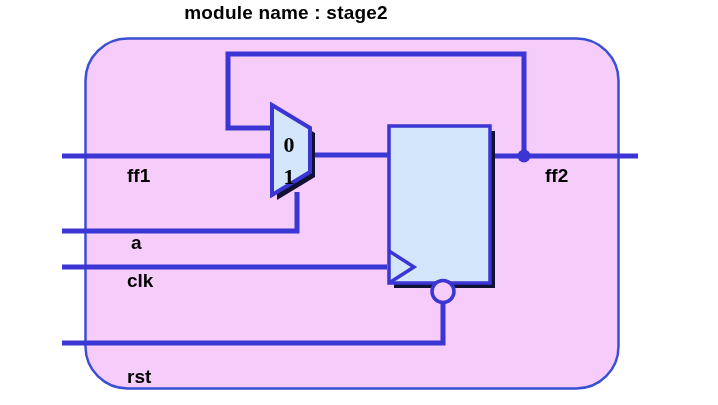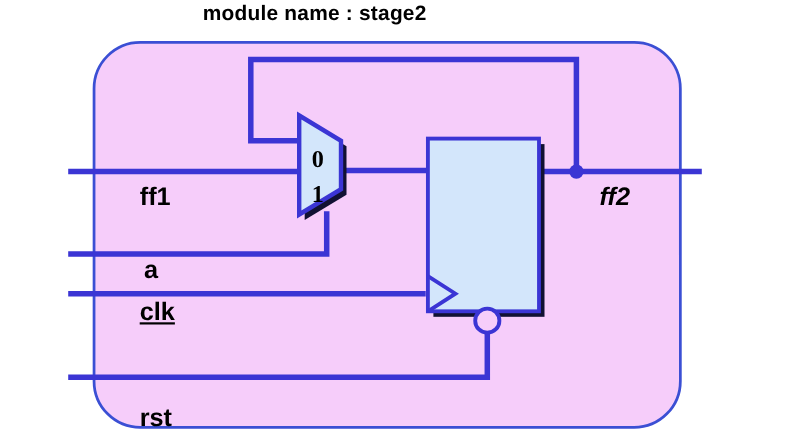--- a/index.html
+++ b/index.html
@@ -33,21 +33,21 @@
     width: 572px;
     text-align: center;
     font-size: 19px;
     font-weight: bold;
     color: #000000;
     letter-spacing: 0.2px;
     line-height: 26px;
   }
   .port-label {
     position: absolute;
-    font-size: 23px;
+    font-size: 19px;
     font-weight: bold;
     color: #000000;
     white-space: nowrap;
   }
   .mux-digit {
     font-size: 22px;
     font-weight: bold;
     fill: #000000;
     font-family: "Liberation Serif", serif;
   }
@@ -94,19 +94,19 @@
 
     <path d="M 389 251 L 414 267 L 389 283" fill="none" stroke="#3b35d4" stroke-width="3.5" stroke-linejoin="miter"></path>
 
     <circle cx="443" cy="291.5" r="11" fill="#f6cdfa" stroke="#3b35d4" stroke-width="3.5"></circle>
   </svg>
 
   <div class="port-label" style="left:127px; top:165px;">ff1</div>
 
   <div class="port-label" style="left:131px; top:232px;">a</div>
 
-  <div class="port-label" style="left:127px; top:270px;text-decoration:underline;">clk</div>
+  <div class="port-label" style="left:127px; top:270px;">clk</div>
 
   <div class="port-label" style="left:127px; top:366px;">rst</div>
 
-  <div class="port-label" style="left:545px; top:165px;font-style:italic;">ff2</div>
+  <div class="port-label" style="left:545px; top:165px;">ff2</div>
 
 </div>
 
 </body></html>

